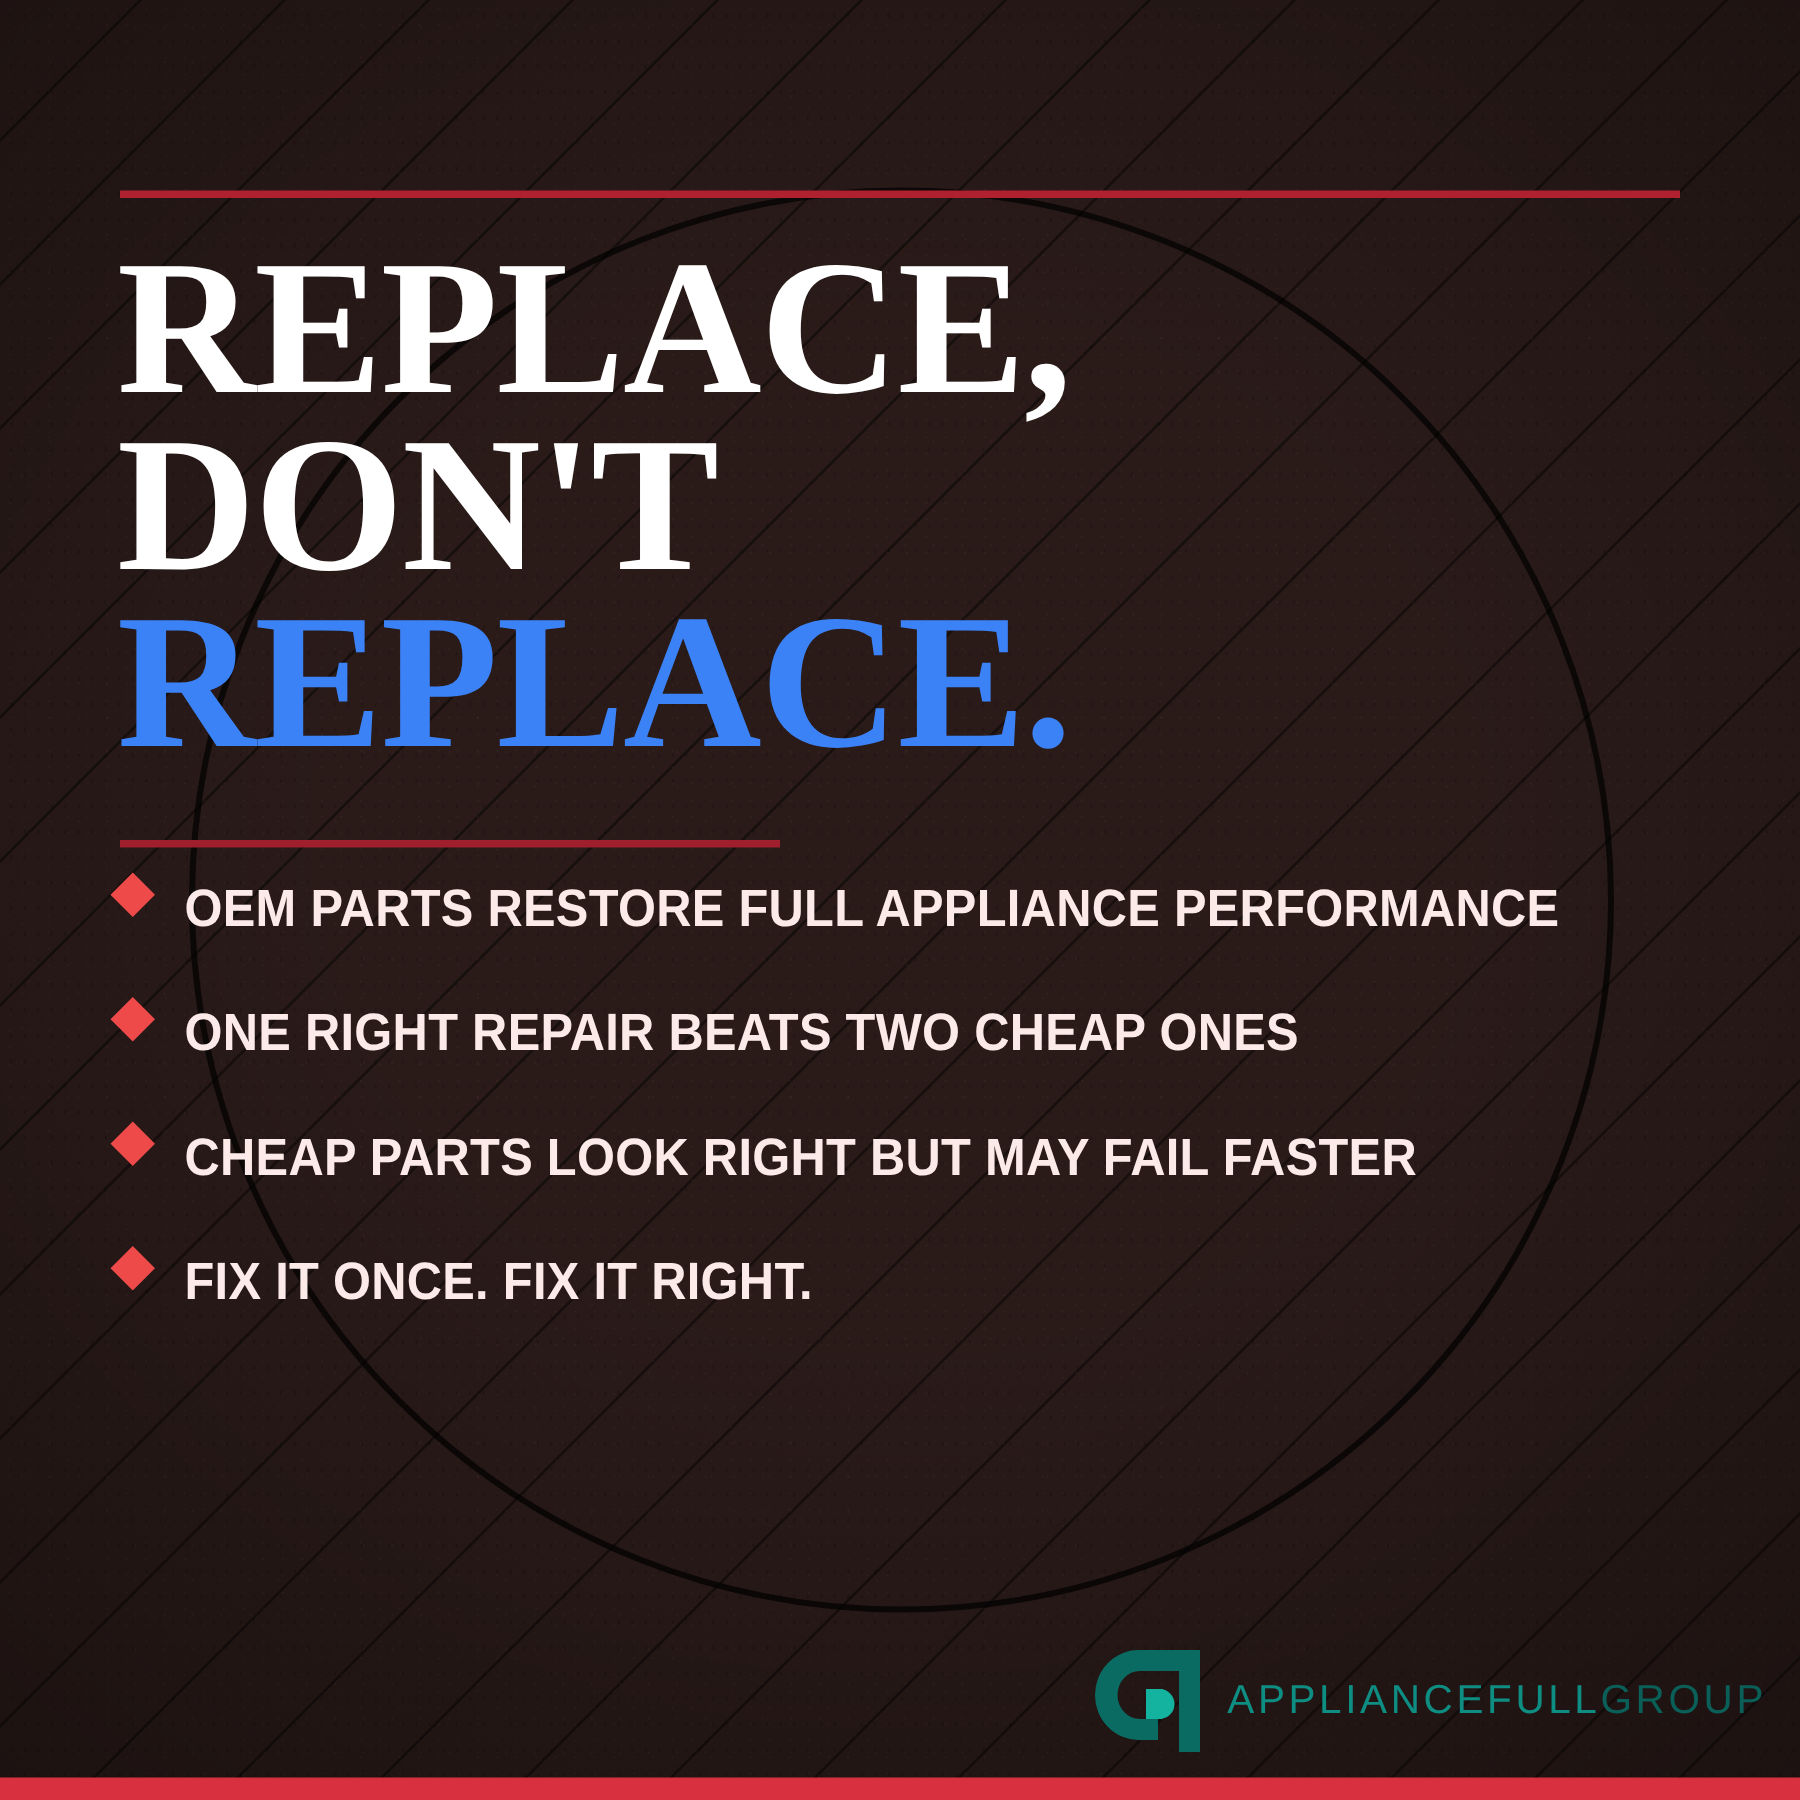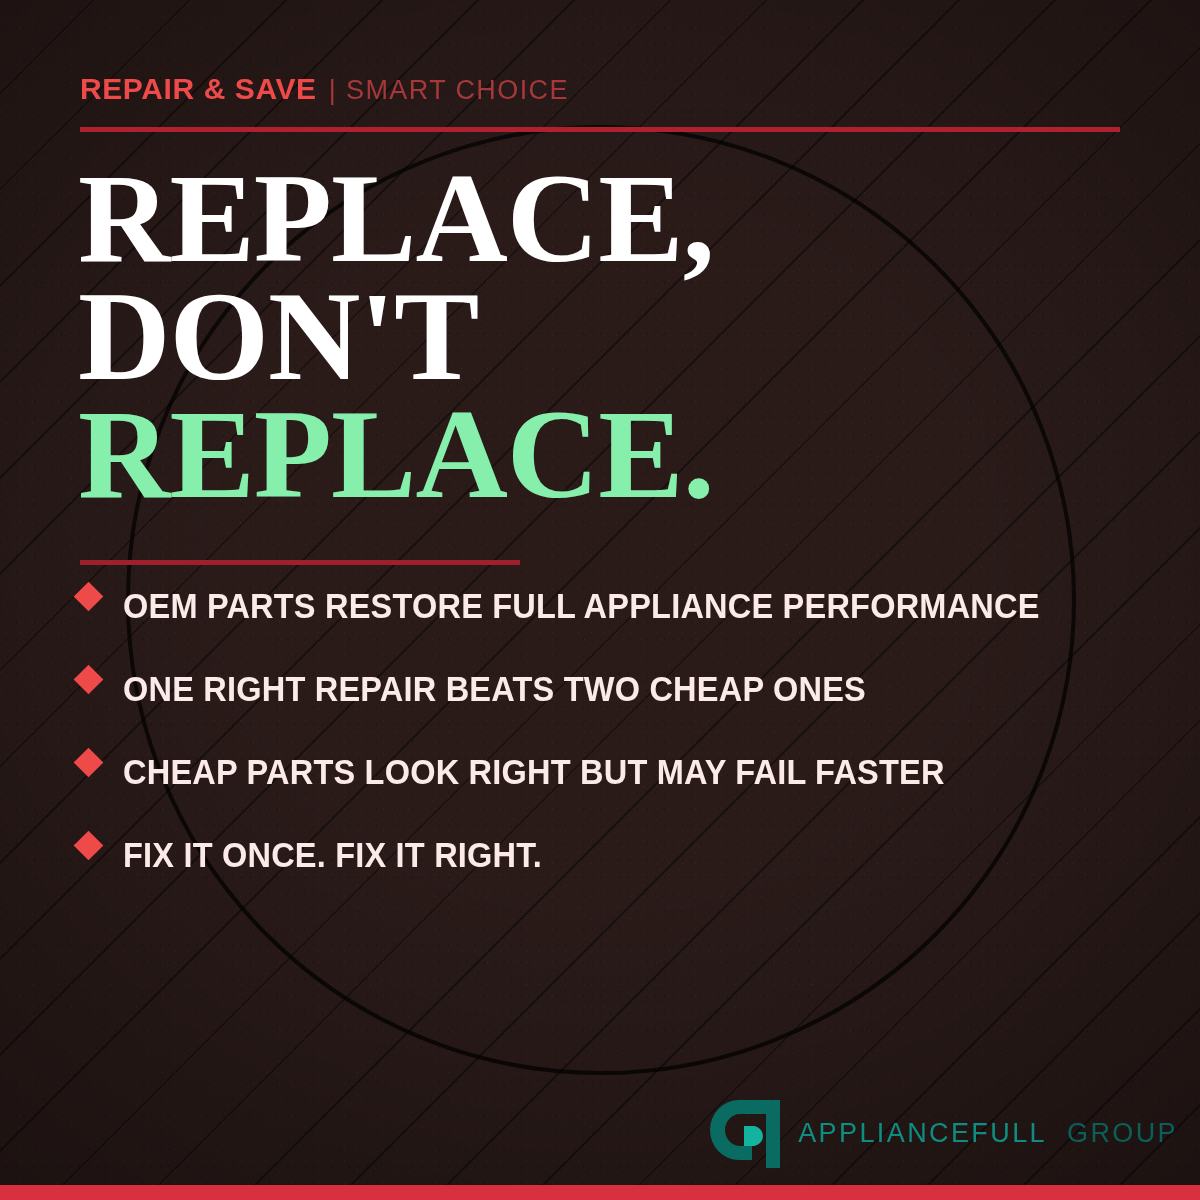--- a/index.html
+++ b/index.html
@@ -96,21 +96,21 @@
     position:absolute;
     left:78px; top:160px;
     font-family:"Liberation Serif", "DejaVu Serif", serif;
     font-weight:bold;
     font-size:128px;
     line-height:.92;
     letter-spacing:-1px;
   }
   .headline .ln { display:block; white-space:nowrap; }
   .headline .ln-1, .headline .ln-2 { color:#ffffff; }
-  .headline .ln-3 { color:#86efac; }
+  .headline .ln-3 { color:#3b82f6; }
 
   .rule-mid {
     position:absolute;
     left:80px; top:560px;
     width:440px; height:5px;
     background:#a01f2c;
   }
 
   
   .bullets {
@@ -158,42 +158,39 @@
     display:flex;
     flex-direction:row;
     line-height:.96;
   }
   .logo-words span {
     font-size:27px;
     font-weight:normal;
     letter-spacing:2.4px;
   }
   .logo-l1, .logo-l2 { color:#0e8e83; }
-  .logo-l3 { color:#0a6059;margin-left:20px; }
+  .logo-l3 { color:#0a6059; }
 
   .rule-bottom {
     position:absolute;
     left:0; bottom:0;
     width:1200px; height:15px;
     background:#d8303f;
   }
 </style>
 </head>
 <body>
 
 <div class="poster">
 
   <div class="bg-stripes"></div>
   <div class="bg-noise"></div>
   <div class="bg-circle"></div>
   <div class="bg-vignette"></div>
 
-  <div class="eyebrow">
-    <span class="eyebrow-main">REPAIR &amp; SAVE</span><span class="eyebrow-sub">| SMART CHOICE</span>
-  </div>
 
   <div class="rule-top"></div>
 
   <h1 class="headline">
     <span class="ln ln-1">REPLACE,</span>
     <span class="ln ln-2">DON'T</span>
     <span class="ln ln-3">REPLACE.</span>
   </h1>
 
   <div class="rule-mid"></div>

